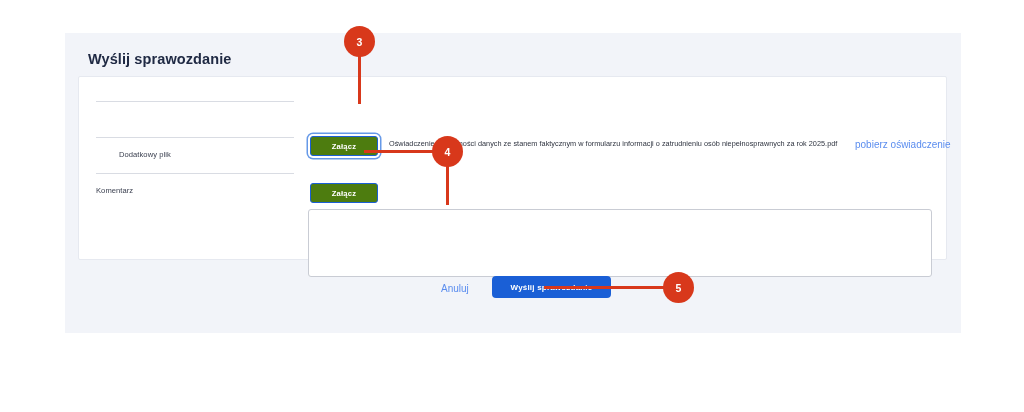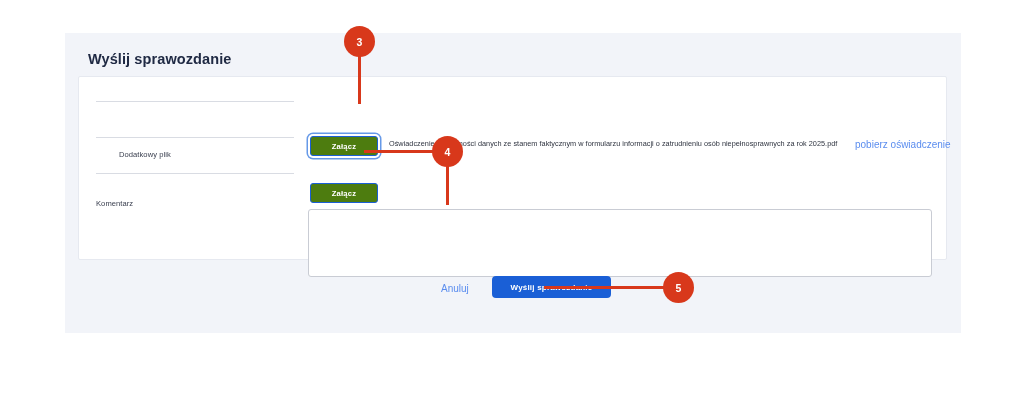--- a/index.html
+++ b/index.html
@@ -63,21 +63,21 @@
     height: 1px;
     background: #d9dce3;
   }
 
   
   #sep-1 { top: 24px; }
   #label-1 { top: 37px; }
   #sep-2 { top: 60px; }
   #label-2 { top: 73px; padding-left: 23px; }
   #sep-3 { top: 96px; }
-  #label-3 { top: 122px; }
+  #label-3 { top: 109px; }
 
   
   .btn-attach {
     position: absolute;
     width: 68px;
     height: 20px;
     background: #4d7c0f;
     border: 1px solid #1a5fd6;
     border-radius: 3px;
     color: #ffffff;

